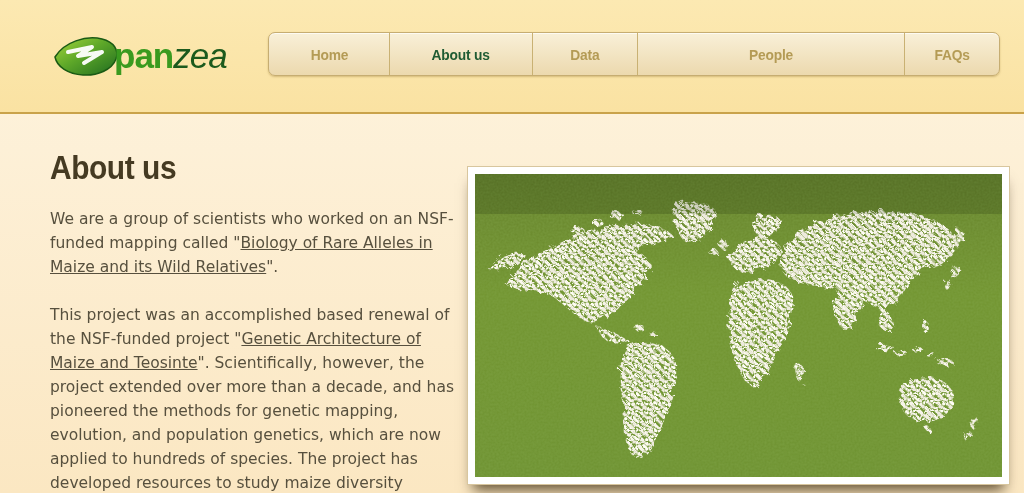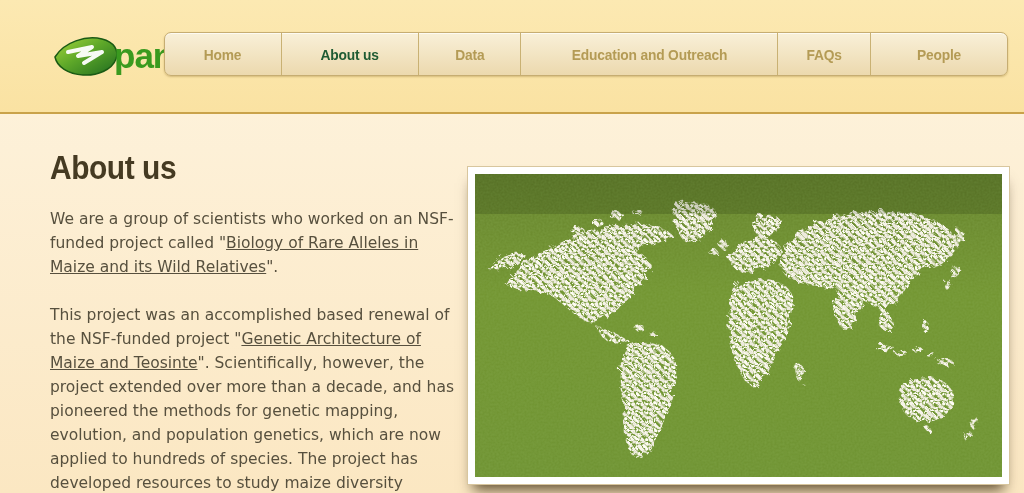--- a/index.html
+++ b/index.html
@@ -13,21 +13,21 @@
             border-bottom:2px solid #c9a24a; }
   .logo { position:absolute; left:52px; top:33px; height:46px;
           display:flex; align-items:center; cursor:pointer; }
   .logo svg { display:block; }
   .logo-text { font-family:"Liberation Sans", sans-serif; font-size:35px;
                margin-left:-8px; letter-spacing:-1px; }
   .logo-bold { font-weight:700; color:#3a9a1f; }
   .logo-italic { font-style:italic; font-weight:500; color:#1c5a1d; }
 
   
-  .nav { position:absolute; right:16px; top:32px; width:844px; height:44px;
+  .nav { position:absolute; right:24px; top:32px; width:732px; height:44px;
          display:flex; border:1px solid #c6ad72; border-radius:7px;
          background:linear-gradient(#f9f0d8, #ecd9ae);
          box-shadow:0 1px 2px rgba(140,110,40,.35), inset 0 1px 0 rgba(255,255,255,.7); }
   .tab { display:flex; align-items:center; justify-content:center;
          border-right:1px solid #c9b173; cursor:pointer;
          font-family:"Liberation Sans", sans-serif; font-weight:700;
          font-size:15px; color:#b49b55; }
   .tab:last-child { border-right:none; }
   .tab span { display:inline-block; transform:scaleX(.92); letter-spacing:-.2px; }
   .tab.active { color:#1f5b33; }
@@ -78,35 +78,32 @@
     <div class="tab">
         <span>Home</span>
       </div>
     <div class="tab active">
         <span>About us</span>
       </div>
     <div class="tab">
         <span>Data</span>
       </div>
     <div class="tab">
-        <span>Education and Outreach</span>
+        <span>People</span>
       </div>
     <div class="tab">
         <span>FAQs</span>
-      </div>
-    <div class="tab">
-        <span>People</span>
       </div>
   </div>
 </div>
 
 <h1 class="heading">About us</h1>
 
 <div class="copy">
-  <p><span>We are a group of scientists who worked on an NSF-funded project called "</span><a href="#">Biology of Rare Alleles in Maize and its Wild Relatives</a><span>".</span></p>
+  <p><span>We are a group of scientists who worked on an NSF-funded mapping called "</span><a href="#">Biology of Rare Alleles in Maize and its Wild Relatives</a><span>".</span></p>
   <p><span>This project was an accomplished based renewal of the NSF-funded project "</span><a href="#">Genetic Architecture of Maize and Teosinte</a><span>". Scientifically, however, the project extended over more than a decade, and has pioneered the methods for genetic mapping, evolution, and population genetics, which are now applied to hundreds of species.  The project has developed resources to study maize diversity including germplasm, </span></p>
 </div>
 
 <div class="photo">
   <svg viewBox="0 0 527 303">
     <defs>
       <linearGradient id="grassg" x1="0" y1="0" x2="0" y2="1">
         <stop offset="0" stop-color="#647f2a"></stop>
         <stop offset=".4" stop-color="#71942f"></stop>
         <stop offset="1" stop-color="#6d9130"></stop>

